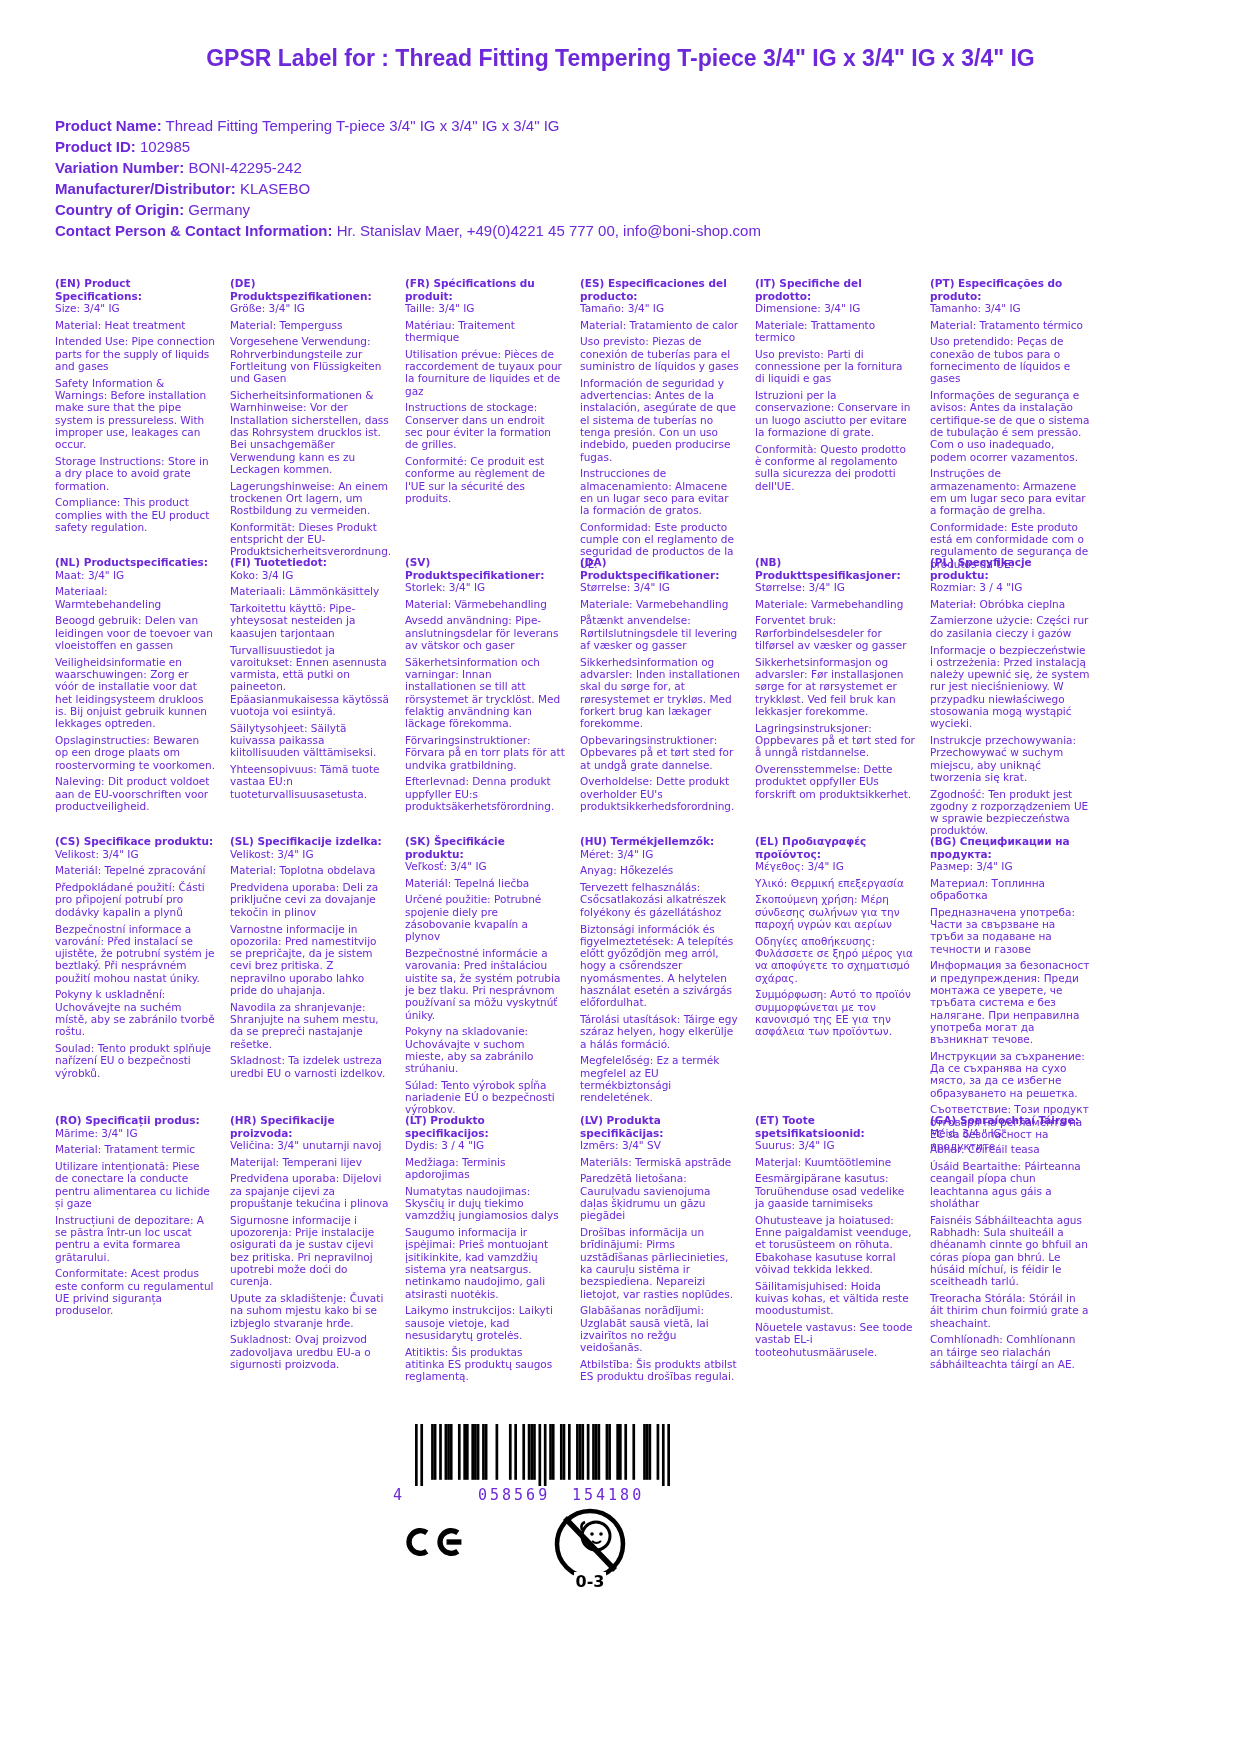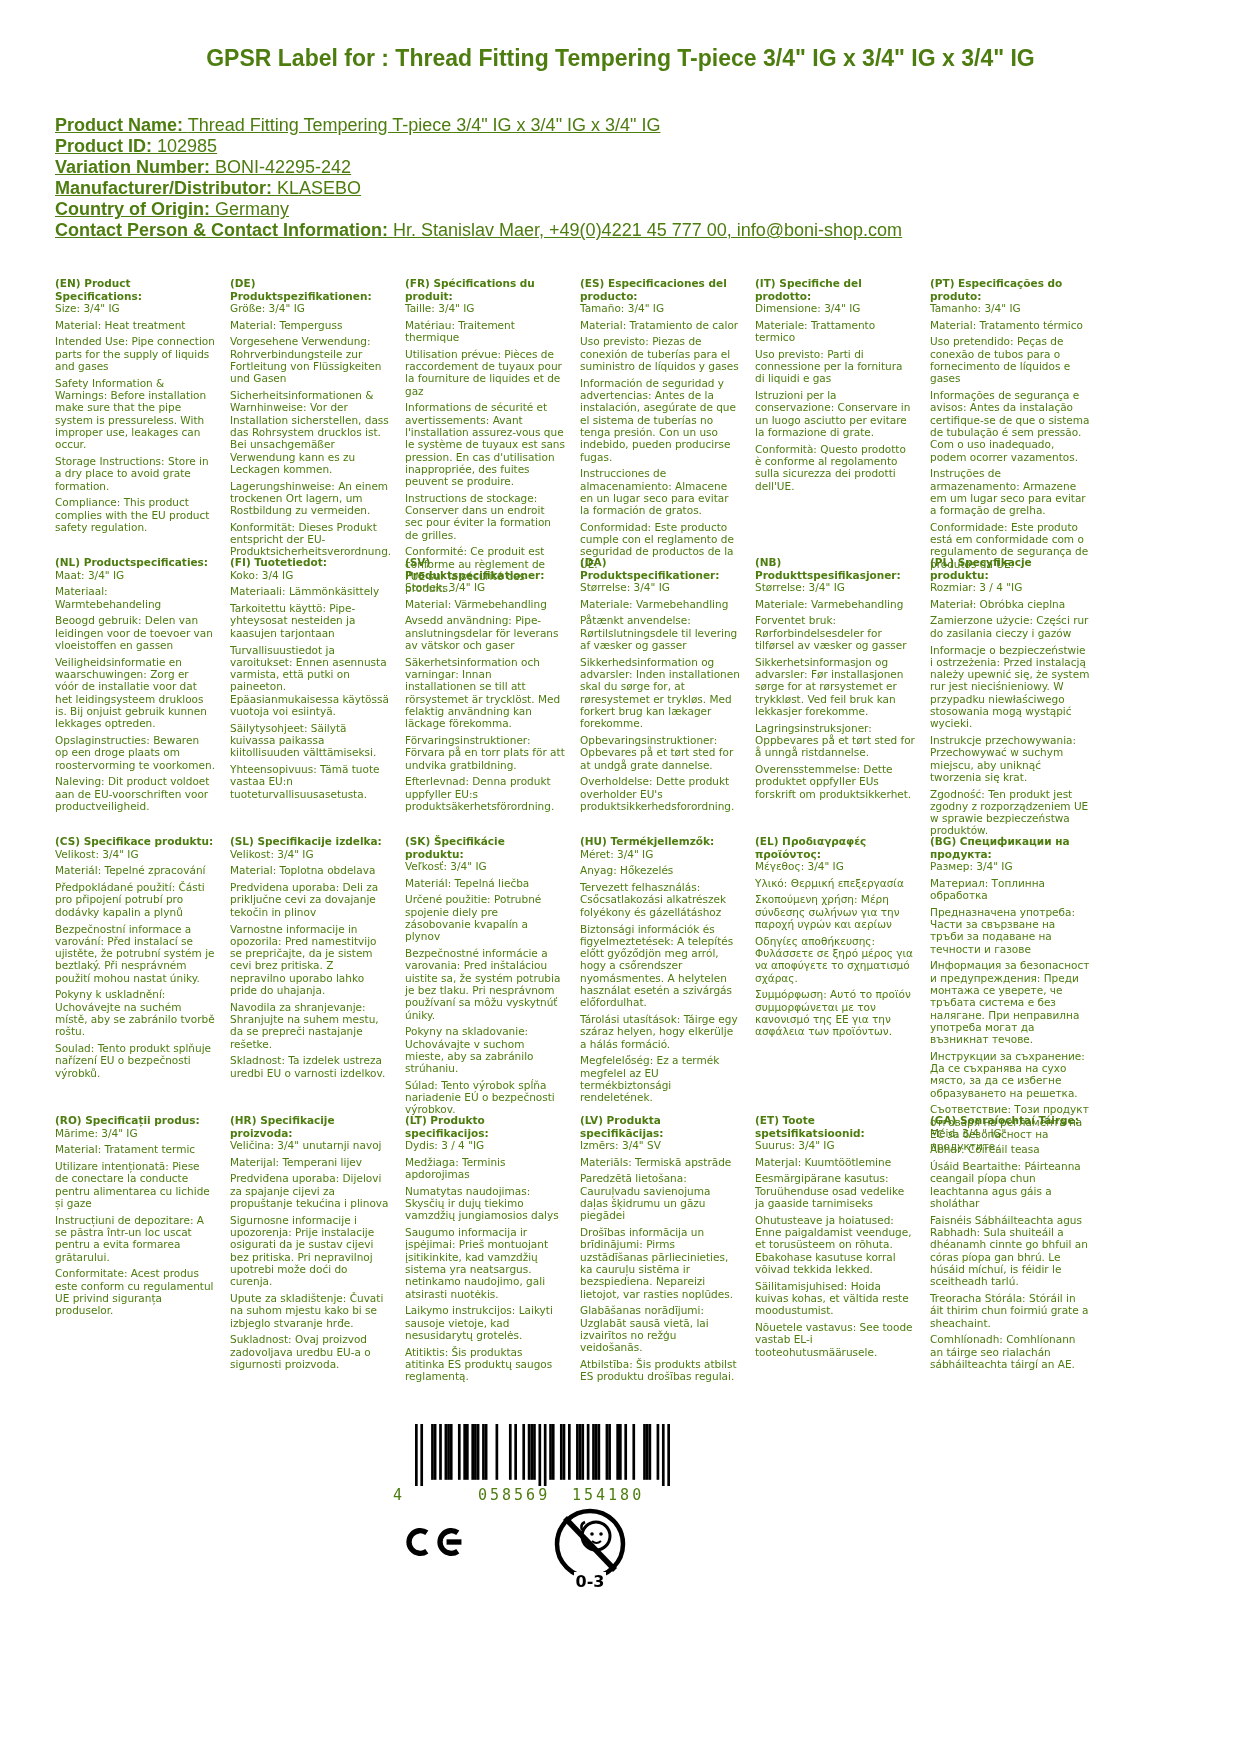--- a/index.html
+++ b/index.html
@@ -2,38 +2,37 @@
 <html><head>
 <meta charset="utf-8">
 <style>
   html,body{margin:0;padding:0;background:#e8e8e8;}
   .page{
     position:relative;
     width:1241px;height:1754px;
     background:#ffffff;
     margin:0 auto;
     font-family:"DejaVu Sans",sans-serif;
-    color:#4d7c0f;
+    color:#6d28d9;
     overflow:hidden;
   }
   .title{
     margin:0 auto;
     padding-top:42px;
     max-width:900px;
     text-align:center;
     font-family:"Liberation Sans",sans-serif;
     font-size:23px;
     font-weight:bold;
     line-height:1.45;
   }
   .product-info{
     margin:40px 0 0 55px;
     font-family:"Liberation Sans",sans-serif;
-    font-size:18px;
-    text-decoration:underline;
+    font-size:15px;
   }
   .pi-row{line-height:21px;}
   .pi-label{font-weight:bold;}
   .pi-value{font-weight:normal;}
   .lang-grid{
     display:grid;
     grid-template-columns:repeat(6,160px);
     column-gap:15px;
     grid-auto-rows:279px;
     margin:36px 0 0 55px;
@@ -101,21 +100,20 @@
         <p class="lang-par">Vorgesehene Verwendung: Rohrverbindungsteile zur Fortleitung von Flüssigkeiten und Gasen</p>
         <p class="lang-par">Sicherheitsinformationen &amp; Warnhinweise: Vor der Installation sicherstellen, dass das Rohrsystem drucklos ist. Bei unsachgemäßer Verwendung kann es zu Leckagen kommen.</p>
         <p class="lang-par">Lagerungshinweise: An einem trockenen Ort lagern, um Rostbildung zu vermeiden.</p>
         <p class="lang-par">Konformität: Dieses Produkt entspricht der EU-Produktsicherheitsverordnung.</p>
       </div>
       <div class="lang-section">
         <div class="lang-heading">(FR) Spécifications du produit:</div>
         <p class="lang-par">Taille: 3/4" IG</p>
         <p class="lang-par">Matériau: Traitement thermique</p>
         <p class="lang-par">Utilisation prévue: Pièces de raccordement de tuyaux pour la fourniture de liquides et de gaz</p>
-        <p class="lang-par">Informations de sécurité et avertissements: Avant l'installation assurez-vous que le système de tuyaux est sans pression. En cas d'utilisation inappropriée, des fuites peuvent se produire.</p>
         <p class="lang-par">Instructions de stockage: Conserver dans un endroit sec pour éviter la formation de grilles.</p>
         <p class="lang-par">Conformité: Ce produit est conforme au règlement de l'UE sur la sécurité des produits.</p>
       </div>
       <div class="lang-section">
         <div class="lang-heading">(ES) Especificaciones del producto:</div>
         <p class="lang-par">Tamaño: 3/4" IG</p>
         <p class="lang-par">Material: Tratamiento de calor</p>
         <p class="lang-par">Uso previsto: Piezas de conexión de tuberías para el suministro de líquidos y gases</p>
         <p class="lang-par">Información de seguridad y advertencias: Antes de la instalación, asegúrate de que el sistema de tuberías no tenga presión. Con un uso indebido, pueden producirse fugas.</p>
         <p class="lang-par">Instrucciones de almacenamiento: Almacene en un lugar seco para evitar la formación de gratos.</p>

